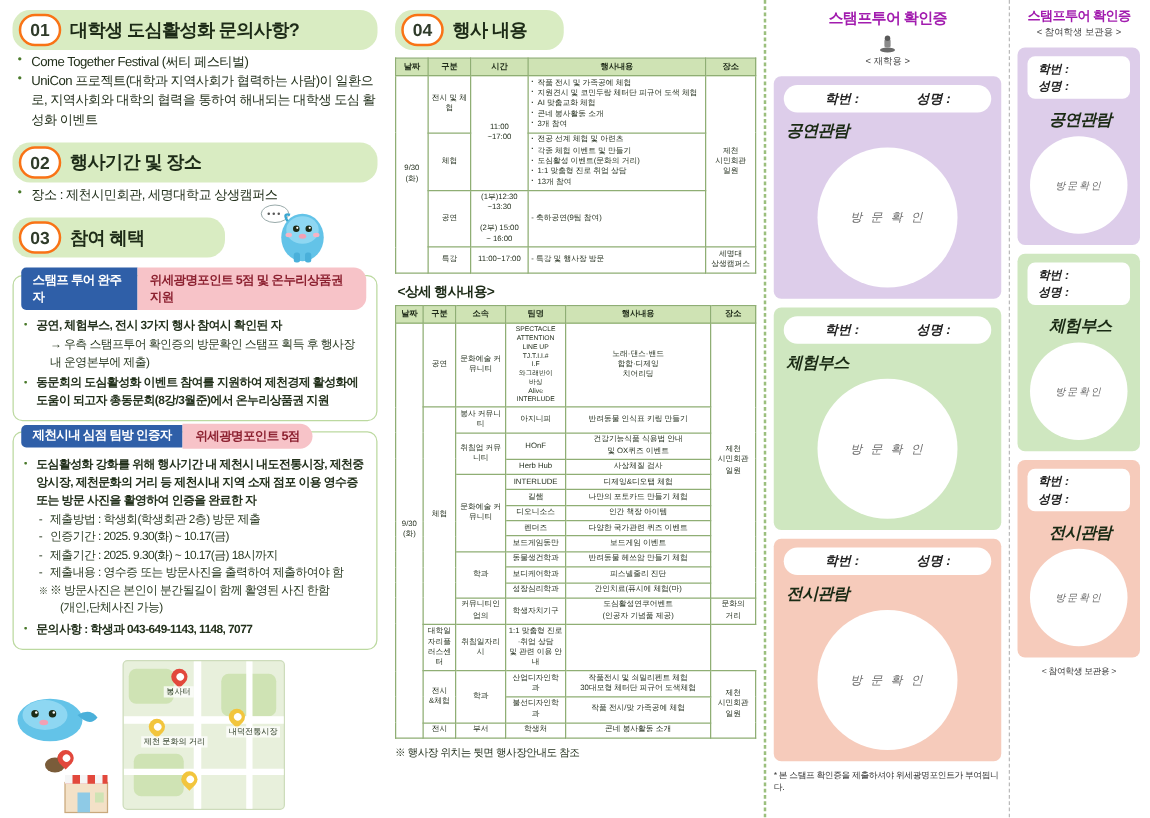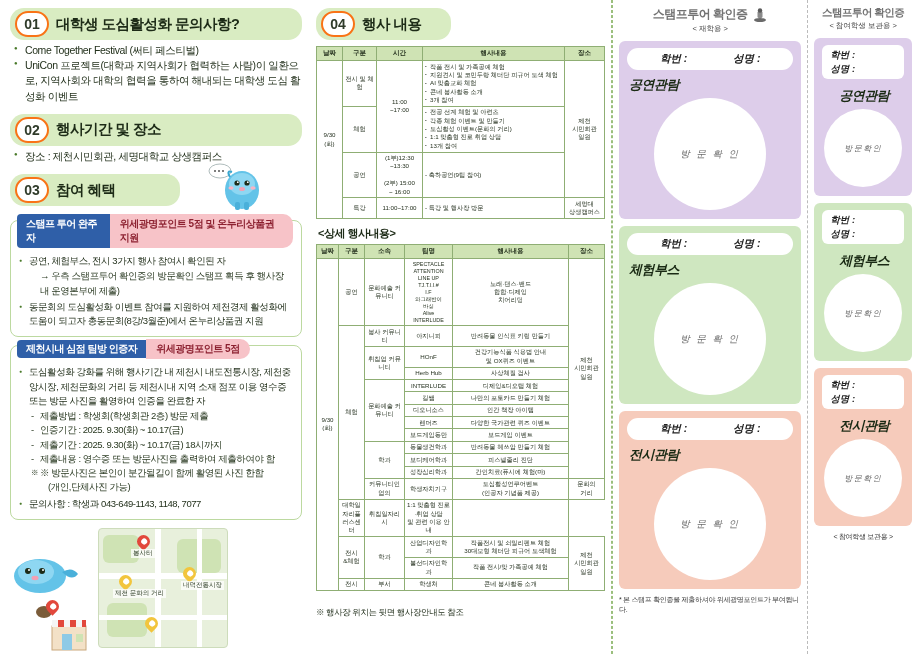--- a/index.html
+++ b/index.html
@@ -98,21 +98,21 @@
     padding: 3px 10px;
     border-radius: 0 10px 10px 0;
     letter-spacing: -0.5px;
   }
   .sub-note {
     font-size: 8.5px;
     color: #555;
     margin: 3px 0 4px 2px;
   }
   .mini-list {
-    list-style: none; margin: 2px 0 0 0; padding: 0;
+    list-style: none; margin: 2px 0 0 0; padding: 0; font-weight: bold;
   }
   .mini-list li {
     font-size: 9.5px;
     color: #23311c;
     line-height: 1.5;
     padding-left: 10px;
     position: relative;
     letter-spacing: -0.45px;
   }
   .mini-list li::before {
@@ -221,44 +221,44 @@
   .mid-sub {
     font-size: 11px;
     font-weight: bold;
     color: #1d2b17;
     margin: 7px 0 3px 2px;
     letter-spacing: -0.5px;
   }
   .mid-foot {
     font-size: 8.5px;
     color: #1d2b17;
-    margin-top: 16px;
+    margin-top: 6px;
     letter-spacing: -0.4px;
   }
 
   
   .right-panel {
     width: 306px;
     display: flex;
     border-left: 1.5px dashed #9bbf7d;
   }
   .stamp-col {
     position: relative;
     padding: 6px 6px 4px 6px;
   }
   .col-a { width: 195px; }
   .col-b { width: 111px; border-left: 1.5px dashed #bbb; }
 
   .stamp-title {
     text-align: center;
     font-size: 12px;
     font-weight: bold;
-    color: #737373;
+    color: #a21caf;
     letter-spacing: -0.5px;
-    display: flex; align-items: center; justify-content: center; gap: 4px;
+    display: flex; align-items: center; justify-content: center; gap: 4px; flex-direction: column;
   }
   .stamp-title-sm { font-size: 10.5px; }
   .stamp-sub {
     text-align: center;
     font-size: 7.5px;
     color: #444;
     margin-top: 1px;
   }
 
   .stamp-card {

